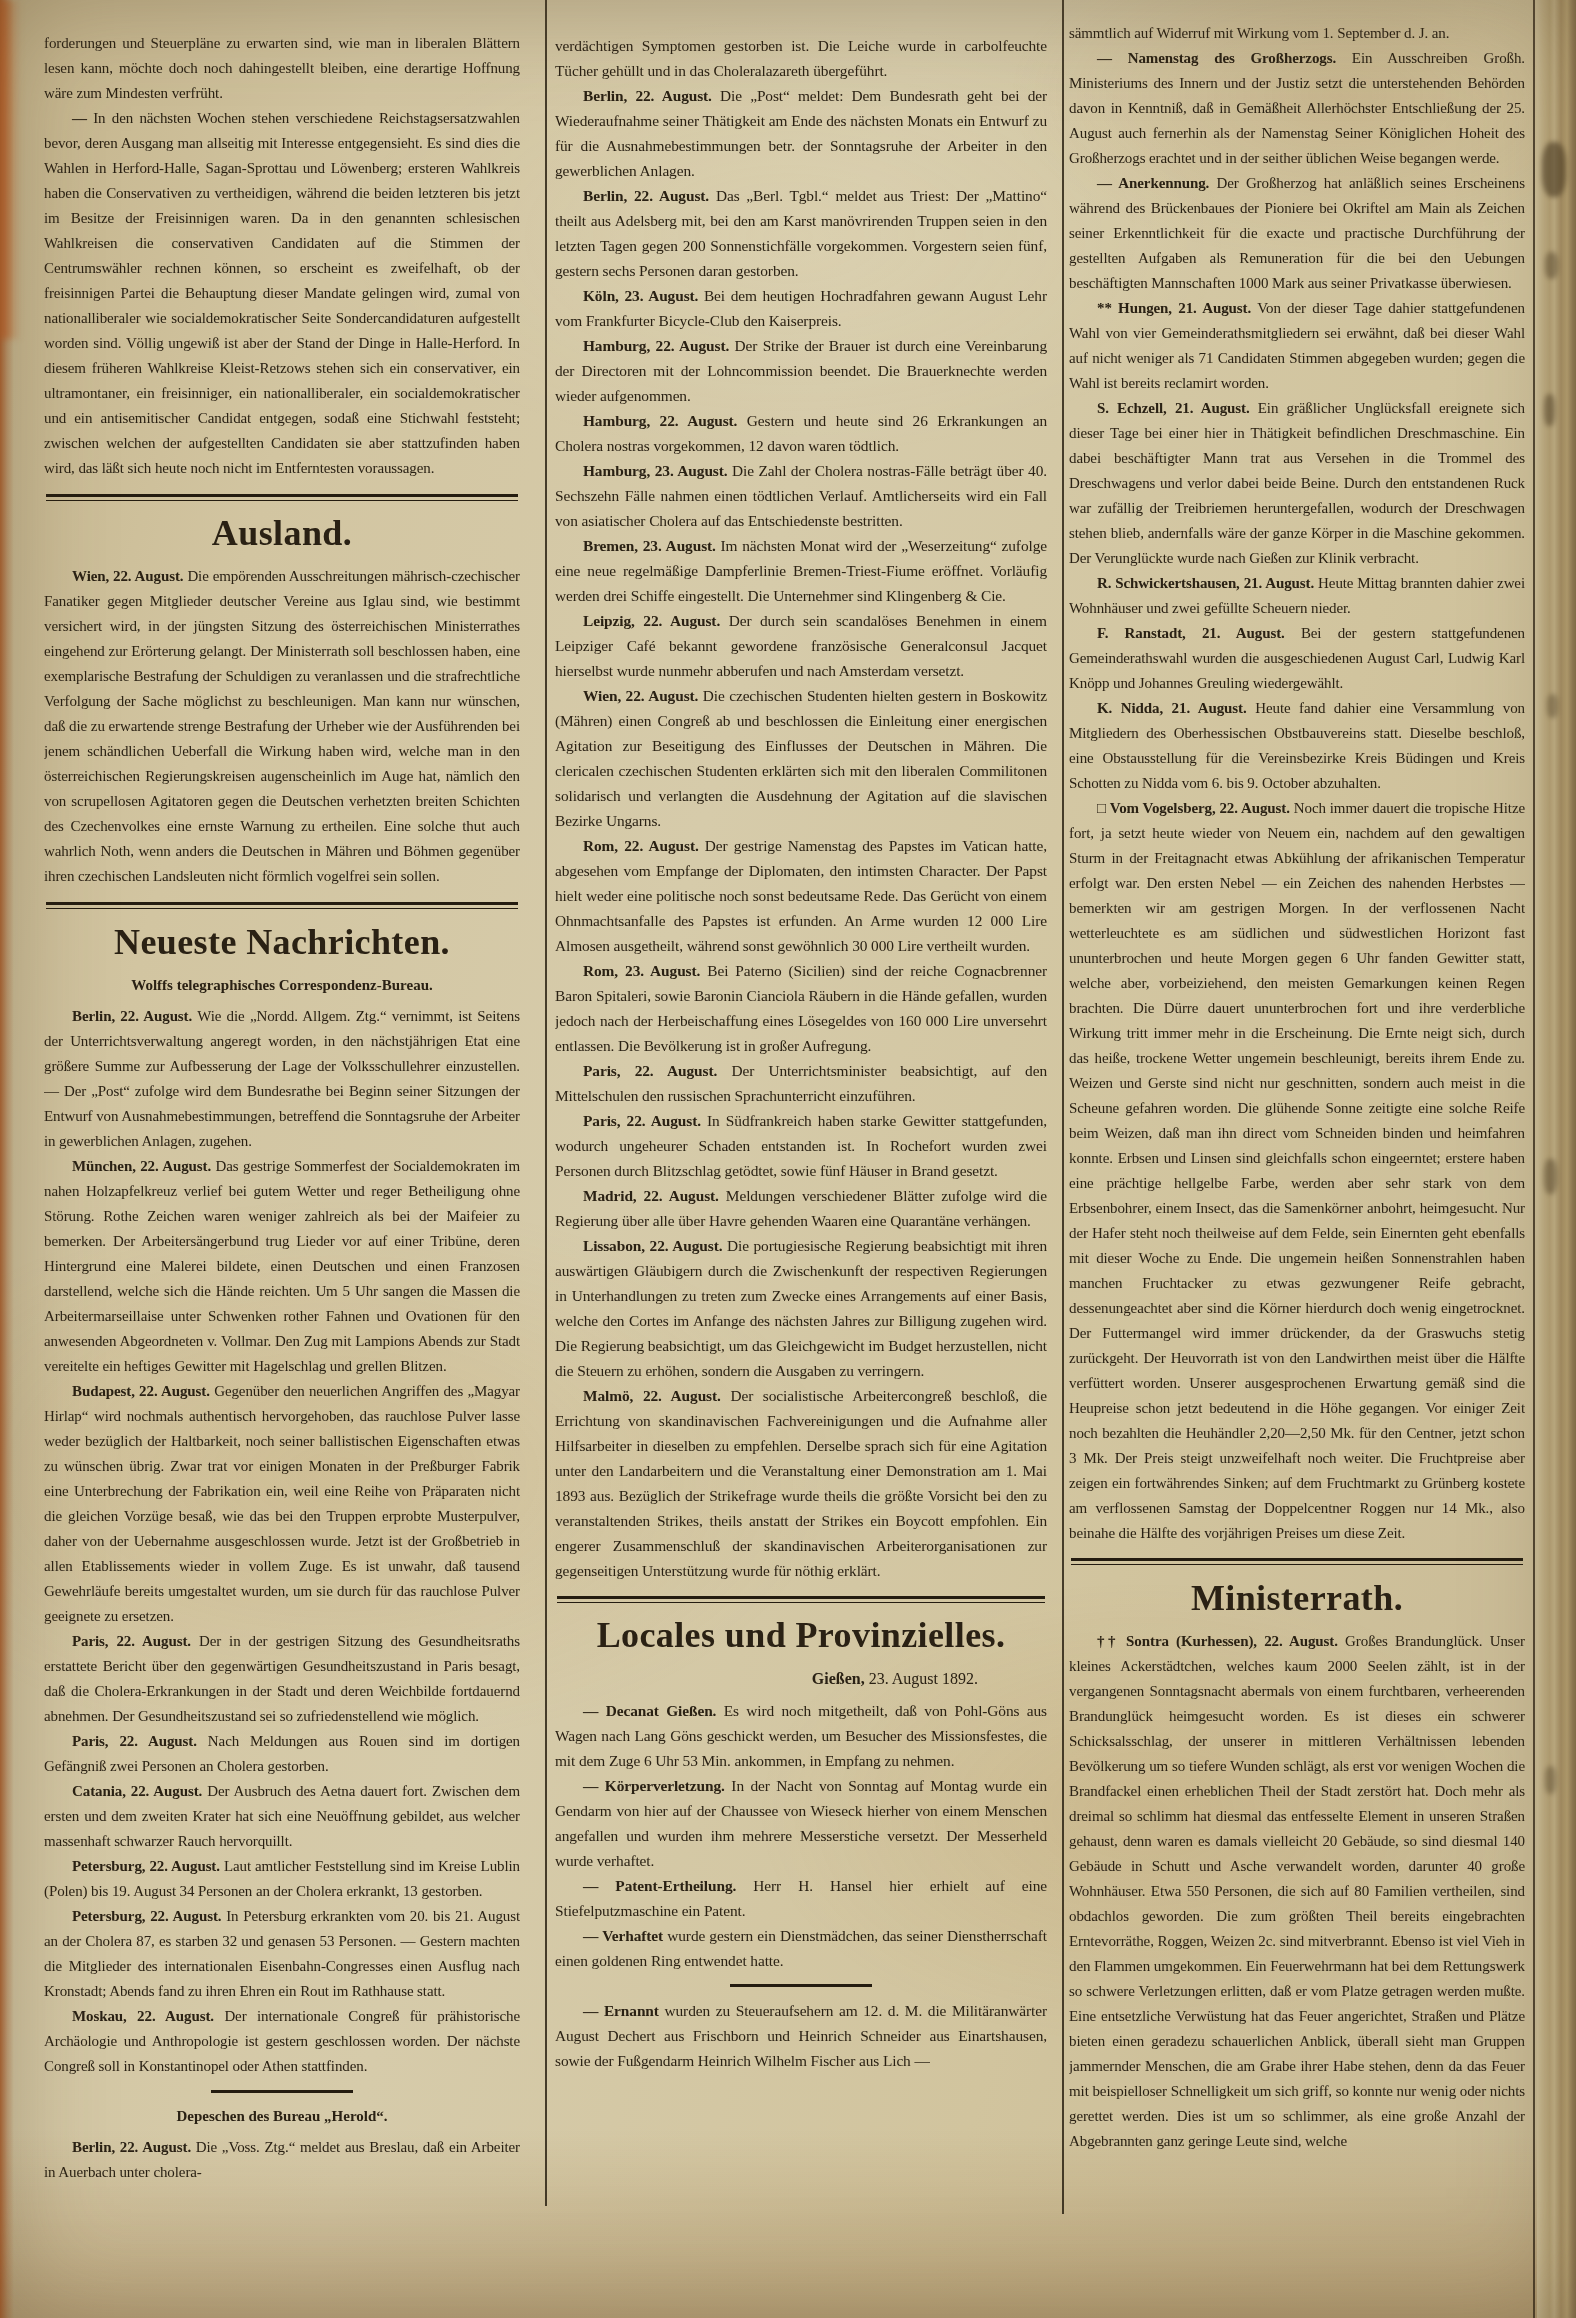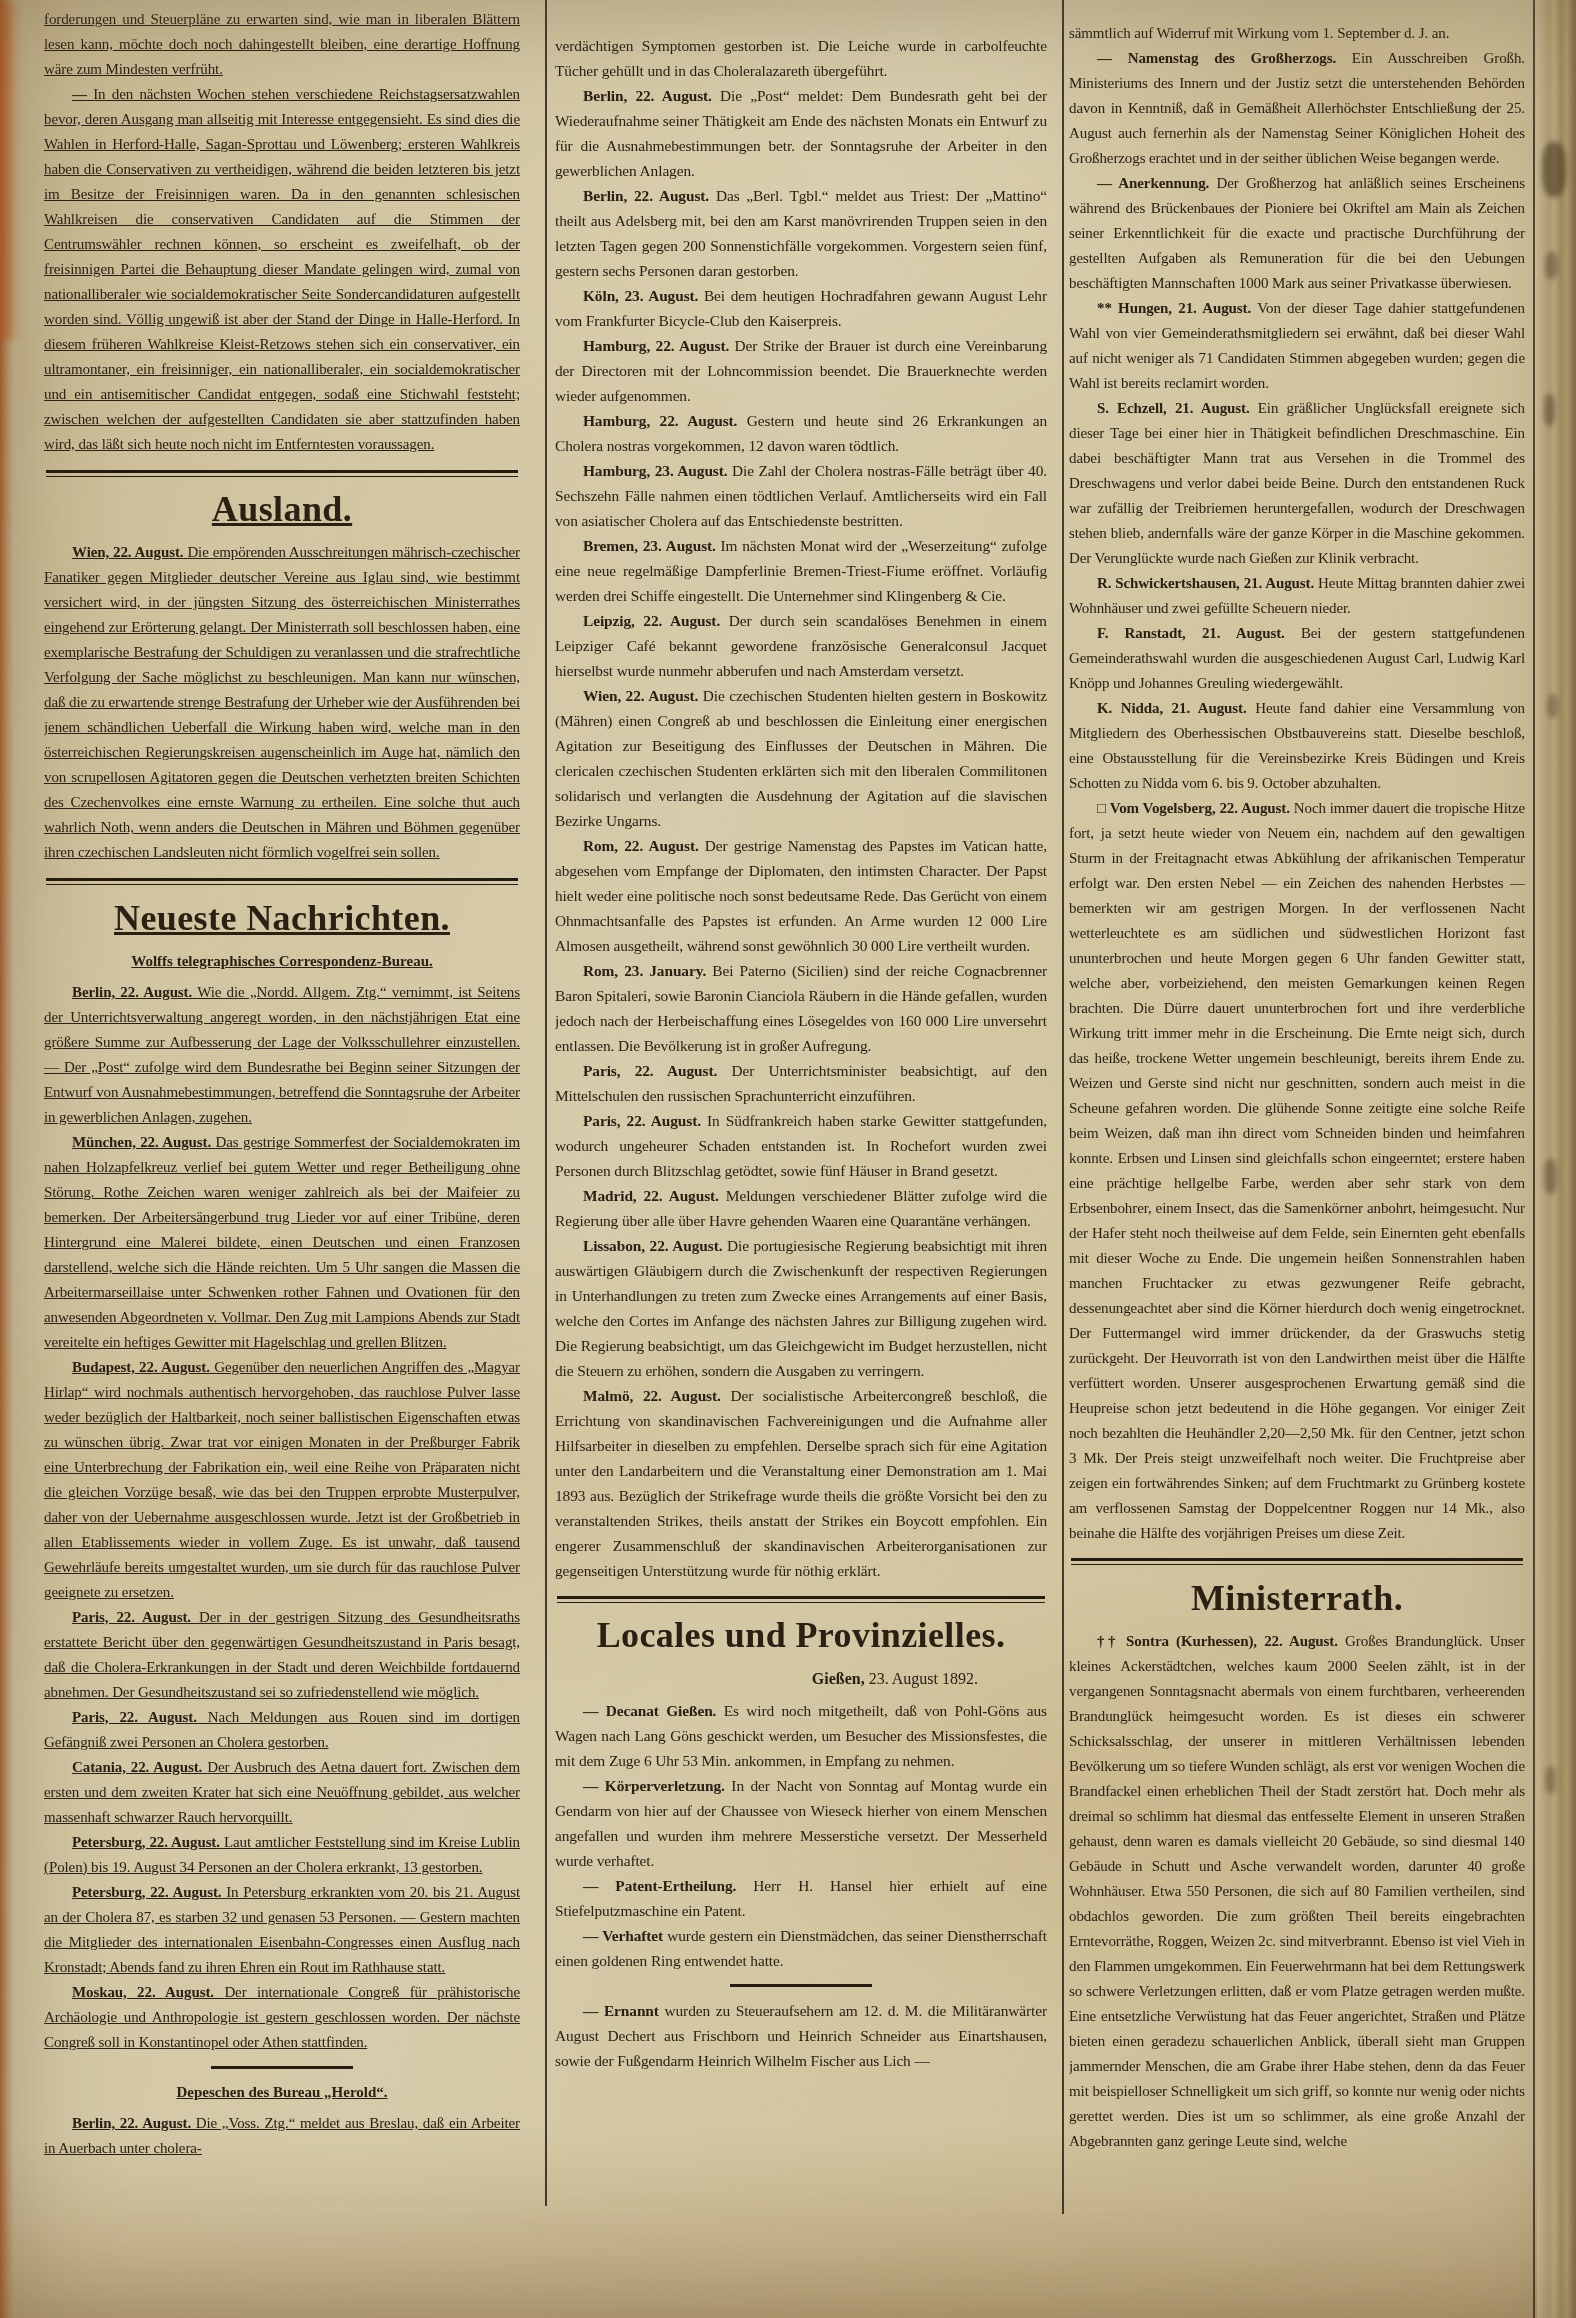--- a/index.html
+++ b/index.html
@@ -26,21 +26,21 @@
   .edge-right{position:absolute;left:1537px;top:0;width:39px;height:2319px;
     background:linear-gradient(to right,#cdbf99 0,#c3b288 6.3px,#b9a67a 12.6px,#c6b58b 17.3px,#ab9468 24px,#bda878 30px,#97805a 36px,#8a744f 39px);}
   .edge-right-line{position:absolute;left:1533px;top:0;width:2.4px;height:2319px;background:rgba(40,30,16,.75);}
   .smudge{position:absolute;background:#3b2d18;filter:blur(2.4px);border-radius:40%;}
   
   .colrule{position:absolute;top:0;width:2.4px;background:rgba(38,29,15,.82);}
   .colrule.r1{left:545px;height:2206px;}
   .colrule.r2{left:1062px;height:2214px;}
   
   .col{position:absolute;overflow:hidden;text-align:justify;}
-  .c0{left:44px;top:7px;width:476px;height:2198px;font-size:15px;line-height:25px;text-decoration:underline;}
+  .c0{left:44px;top:31px;width:476px;height:2198px;font-size:15px;line-height:25px;}
   .c1{left:555px;top:33px;width:492px;height:2207px;font-size:15.4px;line-height:25px;}
   .c2{left:1069px;top:20.5px;width:456px;height:2200px;font-size:15px;line-height:25px;}
   .para{margin:0;text-indent:28px;letter-spacing:-0.1px;}
   .para.cont{text-indent:0;}
   .lead{font-weight:bold;}
   .heading{font-weight:bold;text-align:center;font-size:36px;line-height:1.15;margin:12.6px 0 9.5px;text-indent:0;letter-spacing:0.4px;}
   .subheading{font-weight:bold;text-align:center;font-size:15px;margin:4.7px 0 6.3px;text-indent:0;}
   .dateline{text-align:right;padding-right:69px;font-size:16px;margin:9.5px 0 6.3px;text-indent:0;}
   .rule2{height:3.2px;border-top:3.2px solid #241c10;border-bottom:1.6px solid #241c10;margin:12.6px 1.6px 8px;}
   .ruleShort{width:142px;border-top:3.2px solid #241c10;margin:11px auto;}
@@ -88,21 +88,21 @@
     <p class="para"><span class="lead">Berlin, 22. August.</span> <span>Die „Post“ meldet: Dem Bundesrath geht bei der Wiederaufnahme seiner Thätigkeit am Ende des nächsten Monats ein Entwurf zu für die Ausnahmebestimmungen betr. der Sonntagsruhe der Arbeiter in den gewerblichen Anlagen.</span></p>
     <p class="para"><span class="lead">Berlin, 22. August.</span> <span>Das „Berl. Tgbl.“ meldet aus Triest: Der „Mattino“ theilt aus Adelsberg mit, bei den am Karst manövrirenden Truppen seien in den letzten Tagen gegen 200 Sonnenstichfälle vorgekommen. Vorgestern seien fünf, gestern sechs Personen daran gestorben.</span></p>
     <p class="para"><span class="lead">Köln, 23. August.</span> <span>Bei dem heutigen Hochradfahren gewann August Lehr vom Frankfurter Bicycle-Club den Kaiserpreis.</span></p>
     <p class="para"><span class="lead">Hamburg, 22. August.</span> <span>Der Strike der Brauer ist durch eine Vereinbarung der Directoren mit der Lohncommission beendet. Die Brauerknechte werden wieder aufgenommen.</span></p>
     <p class="para"><span class="lead">Hamburg, 22. August.</span> <span>Gestern und heute sind 26 Erkrankungen an Cholera nostras vorgekommen, 12 davon waren tödtlich.</span></p>
     <p class="para"><span class="lead">Hamburg, 23. August.</span> <span>Die Zahl der Cholera nostras-Fälle beträgt über 40. Sechszehn Fälle nahmen einen tödtlichen Verlauf. Amtlicherseits wird ein Fall von asiatischer Cholera auf das Entschiedenste bestritten.</span></p>
     <p class="para"><span class="lead">Bremen, 23. August.</span> <span>Im nächsten Monat wird der „Weserzeitung“ zufolge eine neue regelmäßige Dampferlinie Bremen-Triest-Fiume eröffnet. Vorläufig werden drei Schiffe eingestellt. Die Unternehmer sind Klingenberg &amp; Cie.</span></p>
     <p class="para"><span class="lead">Leipzig, 22. August.</span> <span>Der durch sein scandalöses Benehmen in einem Leipziger Café bekannt gewordene französische Generalconsul Jacquet hierselbst wurde nunmehr abberufen und nach Amsterdam versetzt.</span></p>
     <p class="para"><span class="lead">Wien, 22. August.</span> <span>Die czechischen Studenten hielten gestern in Boskowitz (Mähren) einen Congreß ab und beschlossen die Einleitung einer energischen Agitation zur Beseitigung des Einflusses der Deutschen in Mähren. Die clericalen czechischen Studenten erklärten sich mit den liberalen Commilitonen solidarisch und verlangten die Ausdehnung der Agitation auf die slavischen Bezirke Ungarns.</span></p>
     <p class="para"><span class="lead">Rom, 22. August.</span> <span>Der gestrige Namenstag des Papstes im Vatican hatte, abgesehen vom Empfange der Diplomaten, den intimsten Character. Der Papst hielt weder eine politische noch sonst bedeutsame Rede. Das Gerücht von einem Ohnmachtsanfalle des Papstes ist erfunden. An Arme wurden 12 000 Lire Almosen ausgetheilt, während sonst gewöhnlich 30 000 Lire vertheilt wurden.</span></p>
-    <p class="para"><span class="lead">Rom, 23. January.</span> <span>Bei Paterno (Sicilien) sind der reiche Cognacbrenner Baron Spitaleri, sowie Baronin Cianciola Räubern in die Hände gefallen, wurden jedoch nach der Herbeischaffung eines Lösegeldes von 160 000 Lire unversehrt entlassen. Die Bevölkerung ist in großer Aufregung.</span></p>
+    <p class="para"><span class="lead">Rom, 23. August.</span> <span>Bei Paterno (Sicilien) sind der reiche Cognacbrenner Baron Spitaleri, sowie Baronin Cianciola Räubern in die Hände gefallen, wurden jedoch nach der Herbeischaffung eines Lösegeldes von 160 000 Lire unversehrt entlassen. Die Bevölkerung ist in großer Aufregung.</span></p>
     <p class="para"><span class="lead">Paris, 22. August.</span> <span>Der Unterrichtsminister beabsichtigt, auf den Mittelschulen den russischen Sprachunterricht einzuführen.</span></p>
     <p class="para"><span class="lead">Paris, 22. August.</span> <span>In Südfrankreich haben starke Gewitter stattgefunden, wodurch ungeheurer Schaden entstanden ist. In Rochefort wurden zwei Personen durch Blitzschlag getödtet, sowie fünf Häuser in Brand gesetzt.</span></p>
     <p class="para"><span class="lead">Madrid, 22. August.</span> <span>Meldungen verschiedener Blätter zufolge wird die Regierung über alle über Havre gehenden Waaren eine Quarantäne verhängen.</span></p>
     <p class="para"><span class="lead">Lissabon, 22. August.</span> <span>Die portugiesische Regierung beabsichtigt mit ihren auswärtigen Gläubigern durch die Zwischenkunft der respectiven Regierungen in Unterhandlungen zu treten zum Zwecke eines Arrangements auf einer Basis, welche den Cortes im Anfange des nächsten Jahres zur Billigung zugehen wird. Die Regierung beabsichtigt, um das Gleichgewicht im Budget herzustellen, nicht die Steuern zu erhöhen, sondern die Ausgaben zu verringern.</span></p>
     <p class="para"><span class="lead">Malmö, 22. August.</span> <span>Der socialistische Arbeitercongreß beschloß, die Errichtung von skandinavischen Fachvereinigungen und die Aufnahme aller Hilfsarbeiter in dieselben zu empfehlen. Derselbe sprach sich für eine Agitation unter den Landarbeitern und die Veranstaltung einer Demonstration am 1. Mai 1893 aus. Bezüglich der Strikefrage wurde theils die größte Vorsicht bei den zu veranstaltenden Strikes, theils anstatt der Strikes ein Boycott empfohlen. Ein engerer Zusammenschluß der skandinavischen Arbeiterorganisationen zur gegenseitigen Unterstützung wurde für nöthig erklärt.</span></p>
     <div class="rule2"></div>
     <h2 class="heading">Locales und Provinzielles.</h2>
     <div class="dateline"><span class="lead">Gießen,</span> <span>23. August 1892.</span></div>
     <p class="para"><span class="lead">— Decanat Gießen.</span> <span>Es wird noch mitgetheilt, daß von Pohl-Göns aus Wagen nach Lang Göns geschickt werden, um Besucher des Missionsfestes, die mit dem Zuge 6 Uhr 53 Min. ankommen, in Empfang zu nehmen.</span></p>
     <p class="para"><span class="lead">— Körperverletzung.</span> <span>In der Nacht von Sonntag auf Montag wurde ein Gendarm von hier auf der Chaussee von Wieseck hierher von einem Menschen angefallen und wurden ihm mehrere Messerstiche versetzt. Der Messerheld wurde verhaftet.</span></p>

